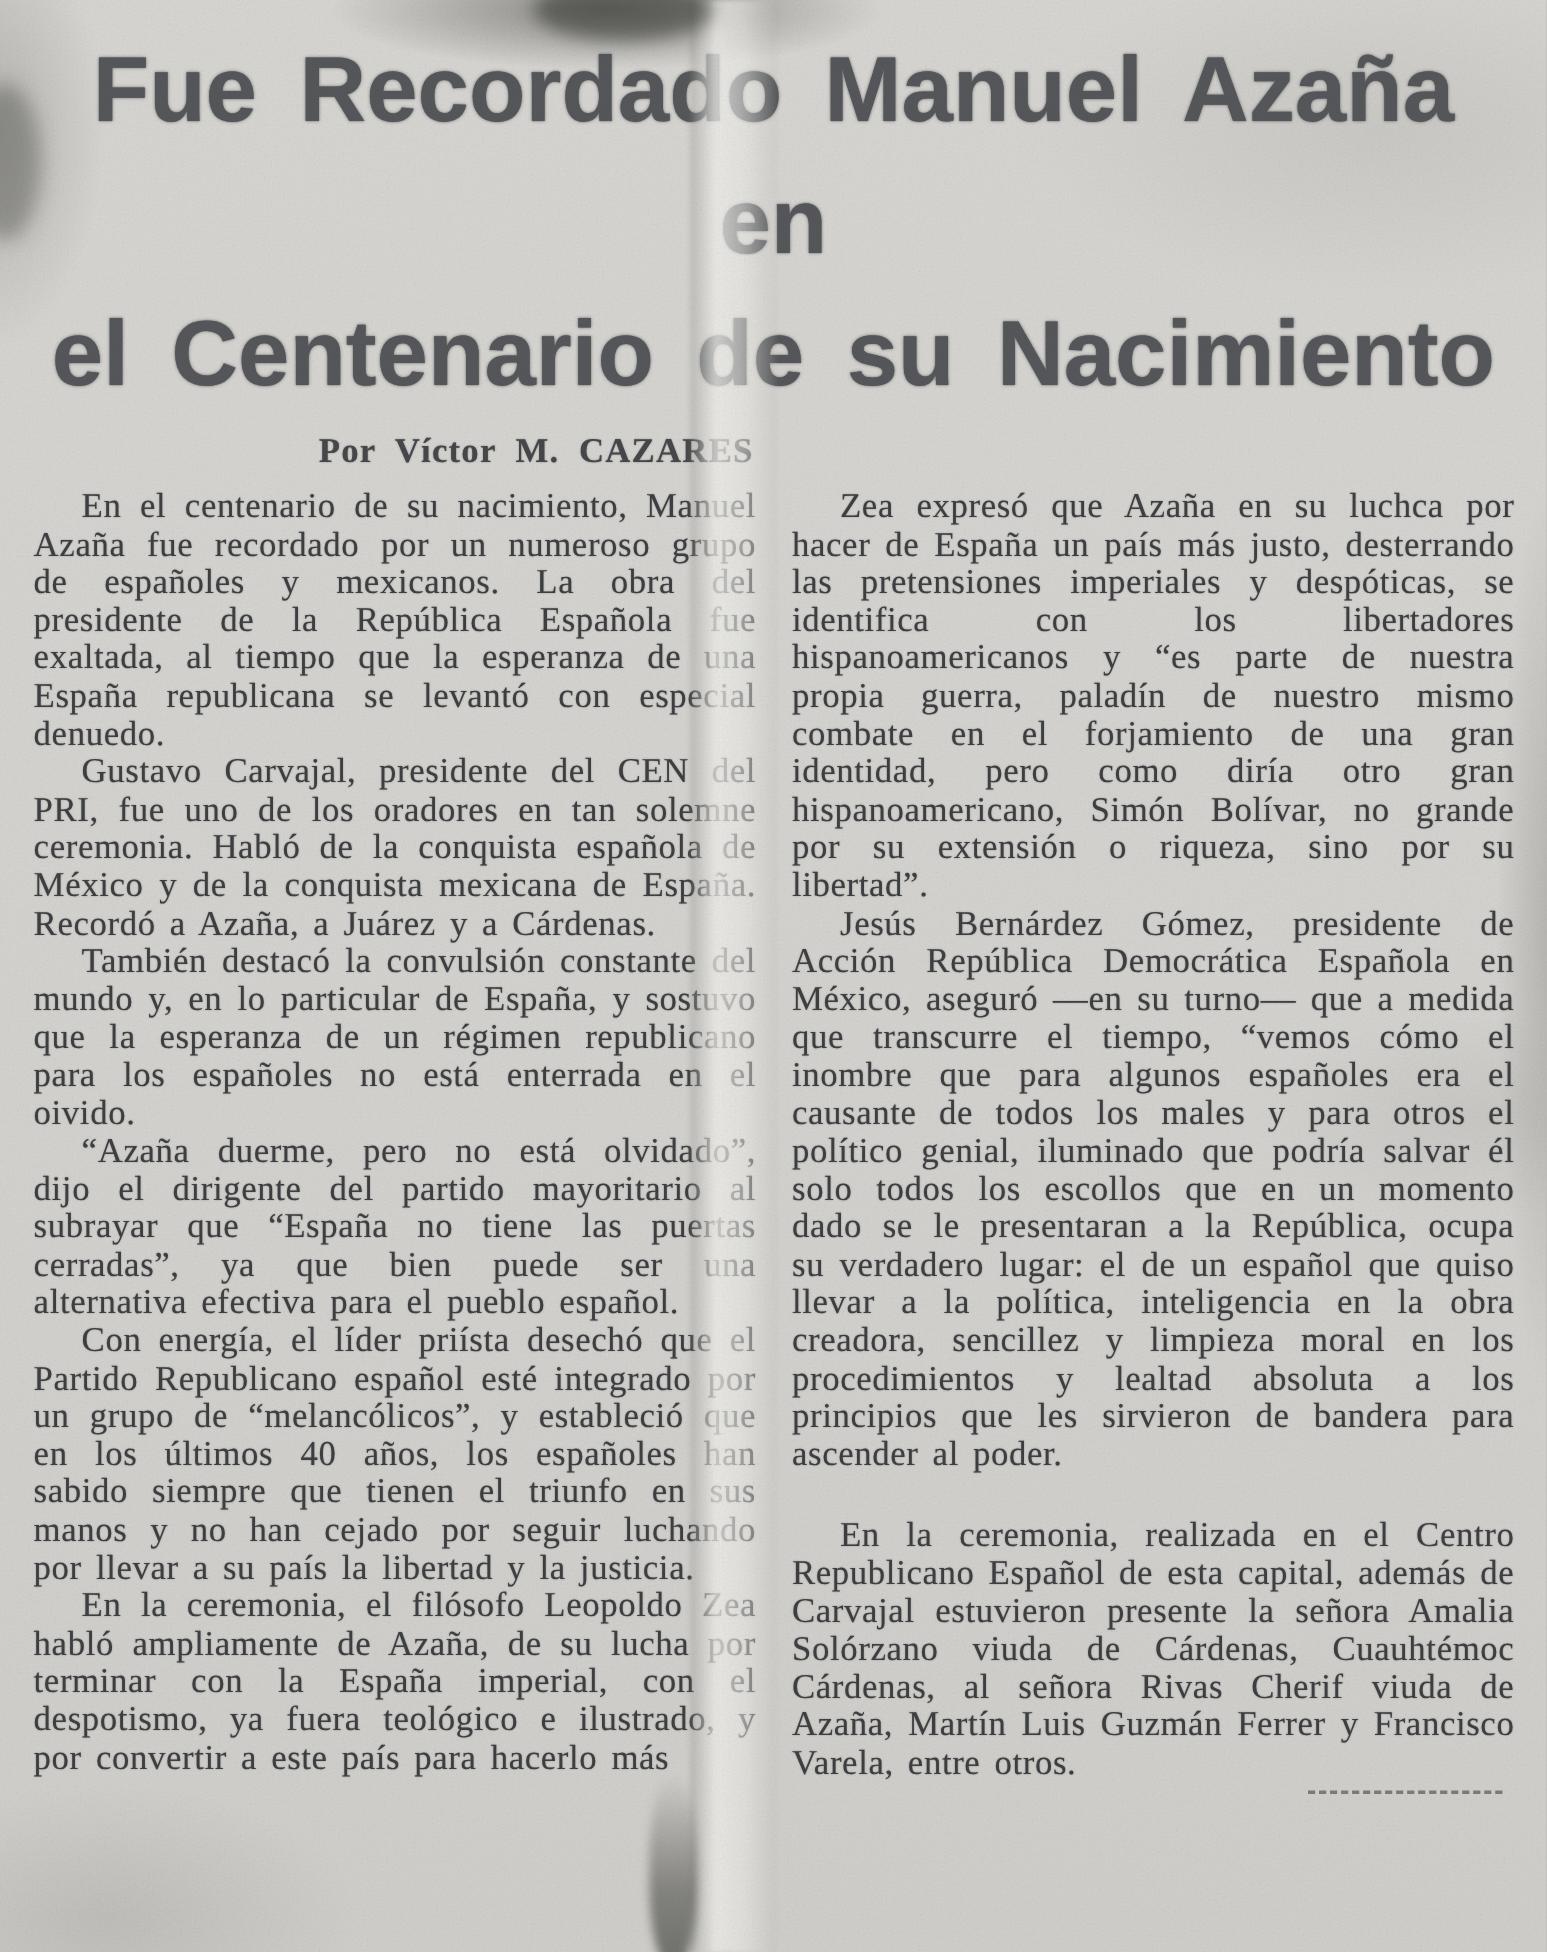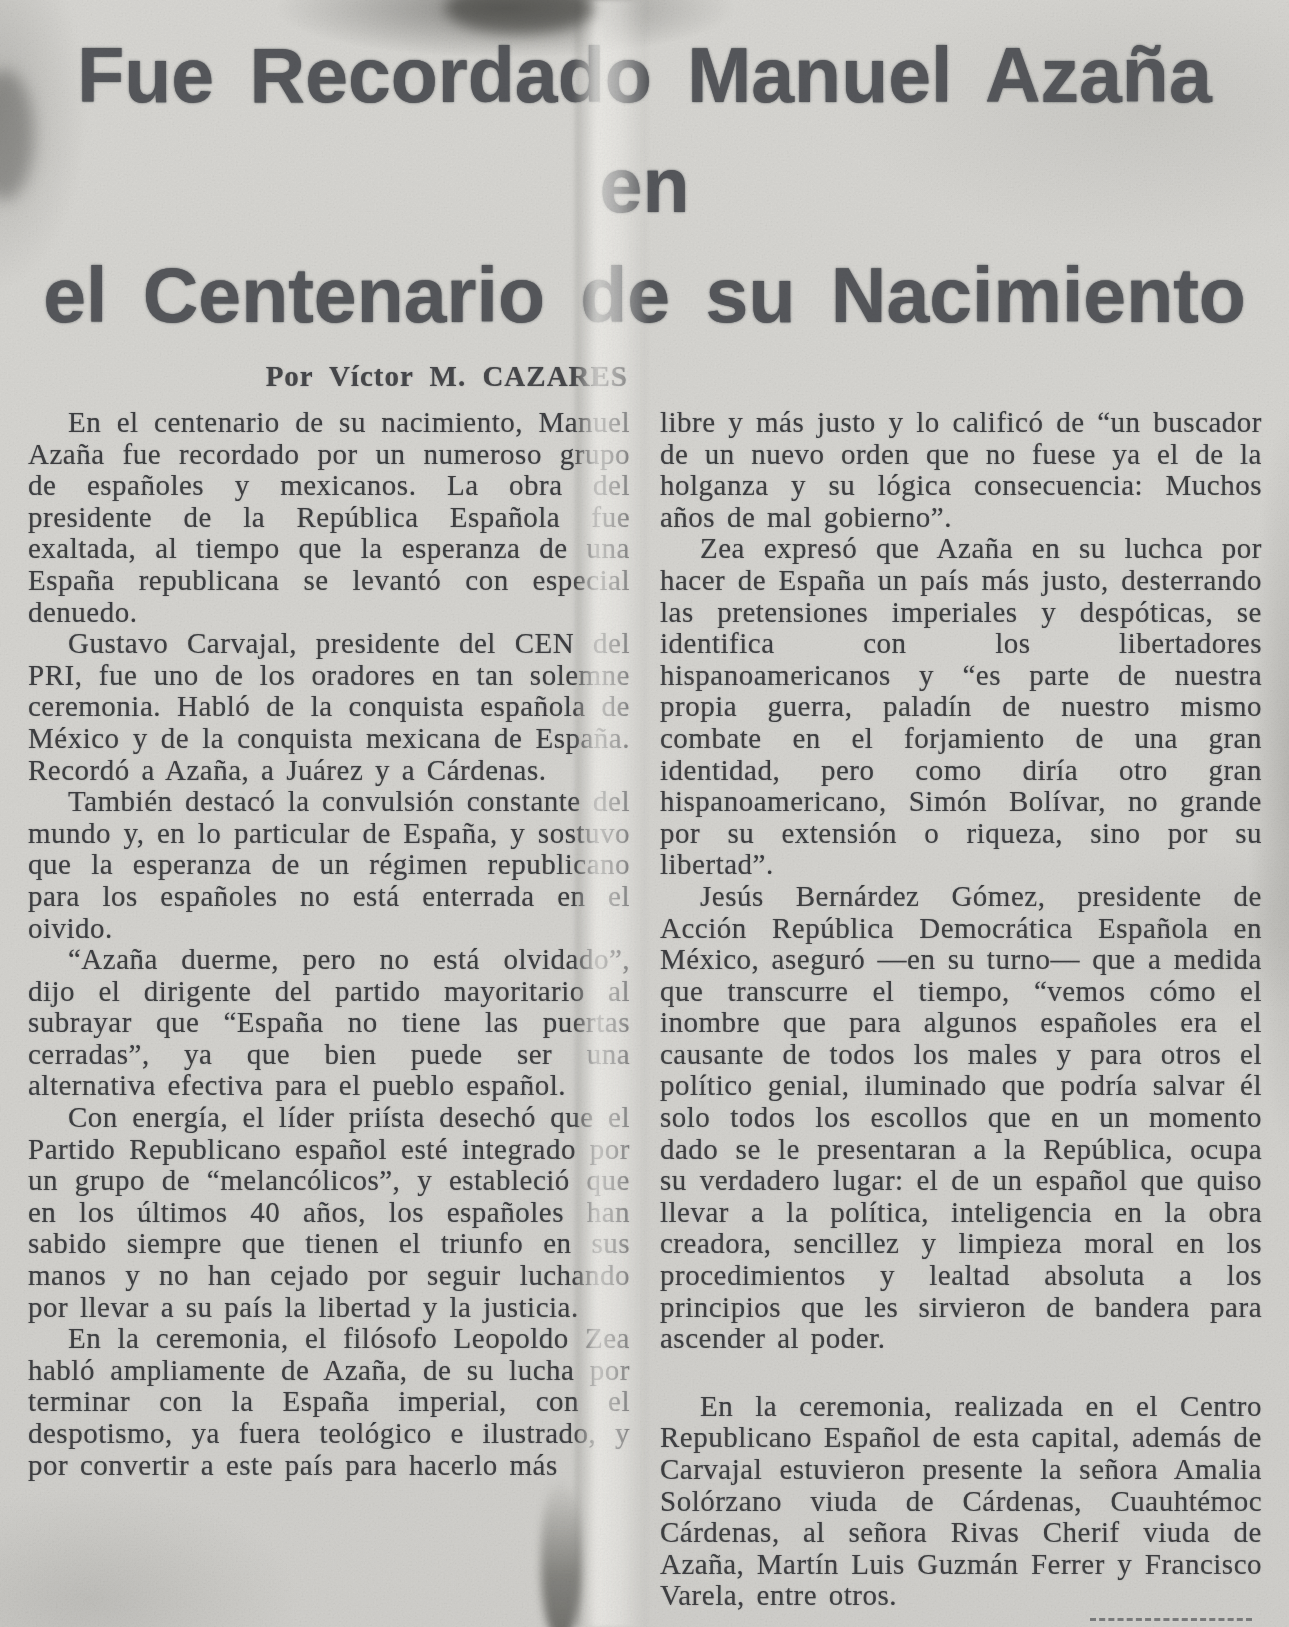--- a/index.html
+++ b/index.html
@@ -139,21 +139,20 @@
           <p>En el centenario de su nacimiento, Manuel Azaña fue recordado por un numeroso grupo de españoles y mexicanos. La obra del presidente de la República Española fue exaltada, al tiempo que la esperanza de una España republicana se levantó con especial denuedo.</p>
           <p>Gustavo Carvajal, presidente del CEN del PRI, fue uno de los oradores en tan solemne ceremonia. Habló de la conquista española de México y de la conquista mexicana de España. Recordó a Azaña, a Juárez y a Cárdenas.</p>
           <p>También destacó la convulsión constante del mundo y, en lo particular de España, y sostuvo que la esperanza de un régimen republicano para los españoles no está enterrada en el oivido.</p>
           <p>“Azaña duerme, pero no está olvidado”, dijo el dirigente del partido mayoritario al subrayar que “España no tiene las puertas cerradas”, ya que bien puede ser una alternativa efectiva para el pueblo español.</p>
           <p>Con energía, el líder priísta desechó que el Partido Republicano español esté integrado por un grupo de “melancólicos”, y estableció que en los últimos 40 años, los españoles han sabido siempre que tienen el triunfo en sus manos y no han cejado por seguir luchando por llevar a su país la libertad y la justicia.</p>
           <p>En la ceremonia, el filósofo Leopoldo Zea habló ampliamente de Azaña, de su lucha por terminar con la España imperial, con el despotismo, ya fuera teológico e ilustrado, y por convertir a este país para hacerlo más</p>
         </div>
     </div>
     <div class="col">
       <div>
-          <p class="no-indent">libre y más justo y lo calificó de “un buscador de un nuevo orden que no fuese ya el de la holganza y su lógica consecuencia: Muchos años de mal gobierno”.</p>
           <p>Zea expresó que Azaña en su luchca por hacer de España un país más justo, desterrando las pretensiones imperiales y despóticas, se identifica con los libertadores hispanoamericanos y “es parte de nuestra propia guerra, paladín de nuestro mismo combate en el forjamiento de una gran identidad, pero como diría otro gran hispanoamericano, Simón Bolívar, no grande por su extensión o riqueza, sino por su libertad”.</p>
           <p>Jesús Bernárdez Gómez, presidente de Acción República Democrática Española en México, aseguró —en su turno— que a medida que transcurre el tiempo, “vemos cómo el inombre que para algunos españoles era el causante de todos los males y para otros el político genial, iluminado que podría salvar él solo todos los escollos que en un momento dado se le presentaran a la República, ocupa su verdadero lugar: el de un español que quiso llevar a la política, inteligencia en la obra creadora, sencillez y limpieza moral en los procedimientos y lealtad absoluta a los principios que les sirvieron de bandera para ascender al poder.</p>
           <p class="gap-before">En la ceremonia, realizada en el Centro Republicano Español de esta capital, además de Carvajal estuvieron presente la señora Amalia Solórzano viuda de Cárdenas, Cuauhtémoc Cárdenas, al señora Rivas Cherif viuda de Azaña, Martín Luis Guzmán Ferrer y Francisco Varela, entre otros.</p>
         </div>
       <div class="end-rule"></div>
     </div>
   </div>
 
   <div class="fold-crease"></div>
   <div class="fold-shadow-bottom"></div>

